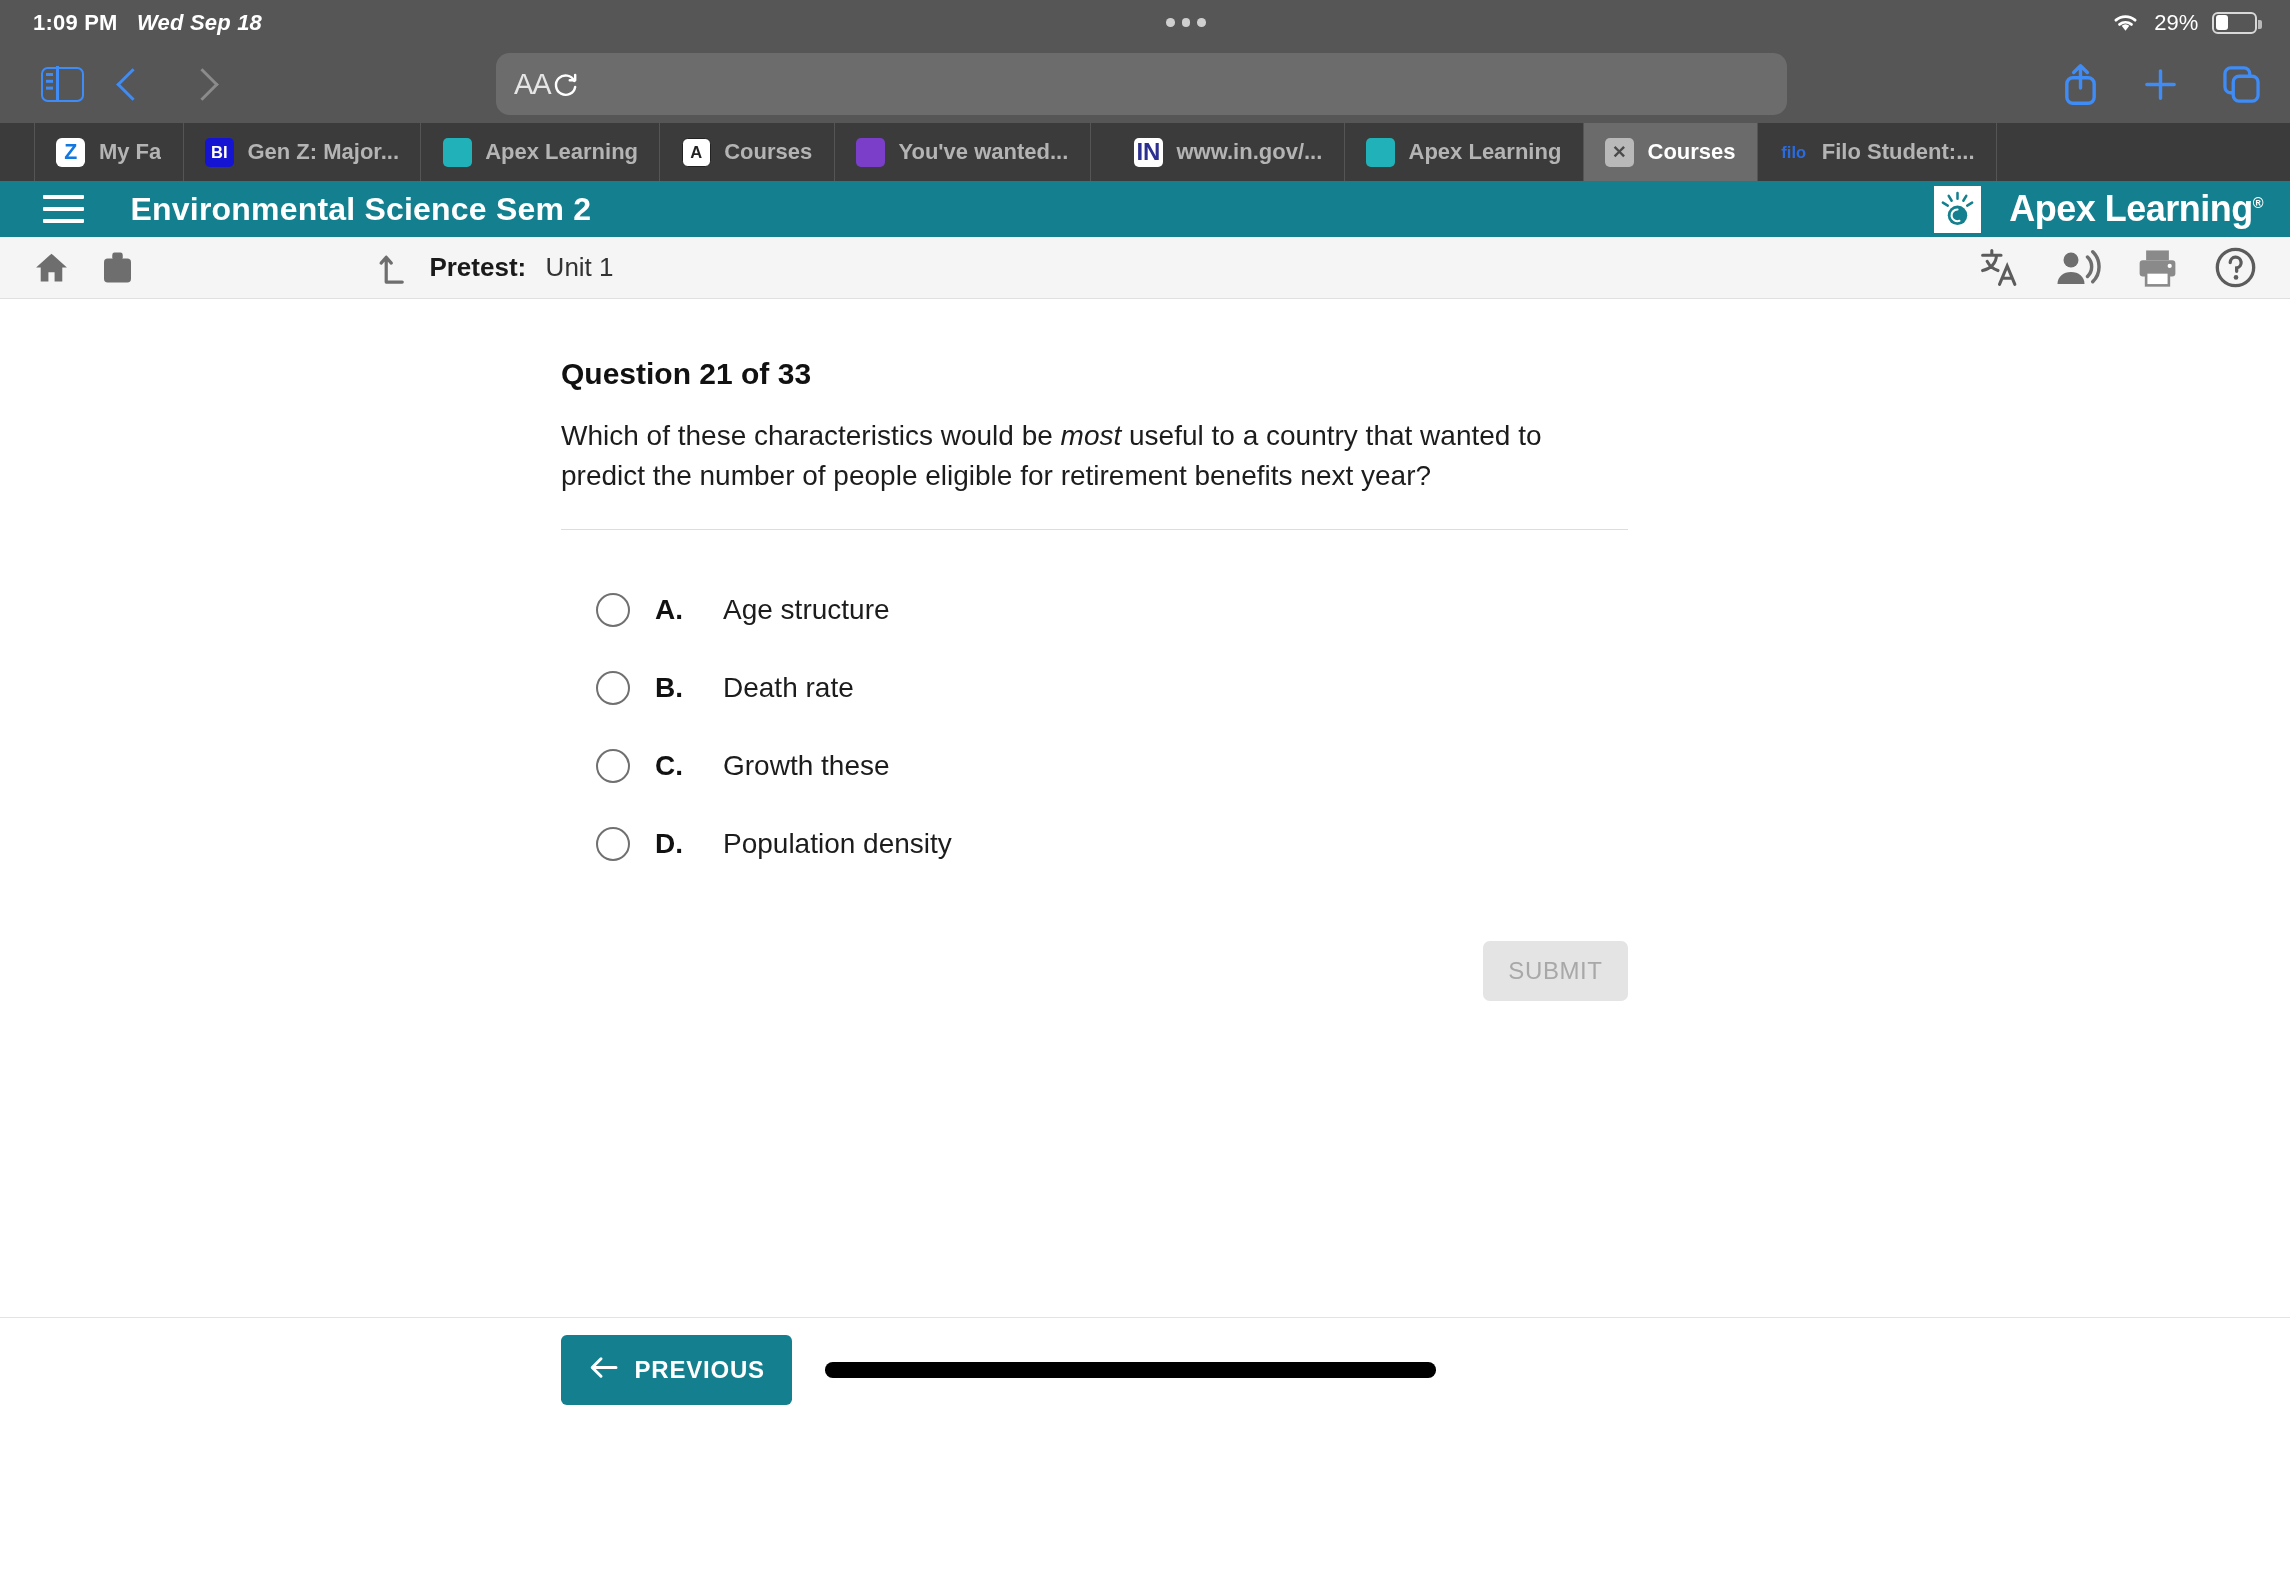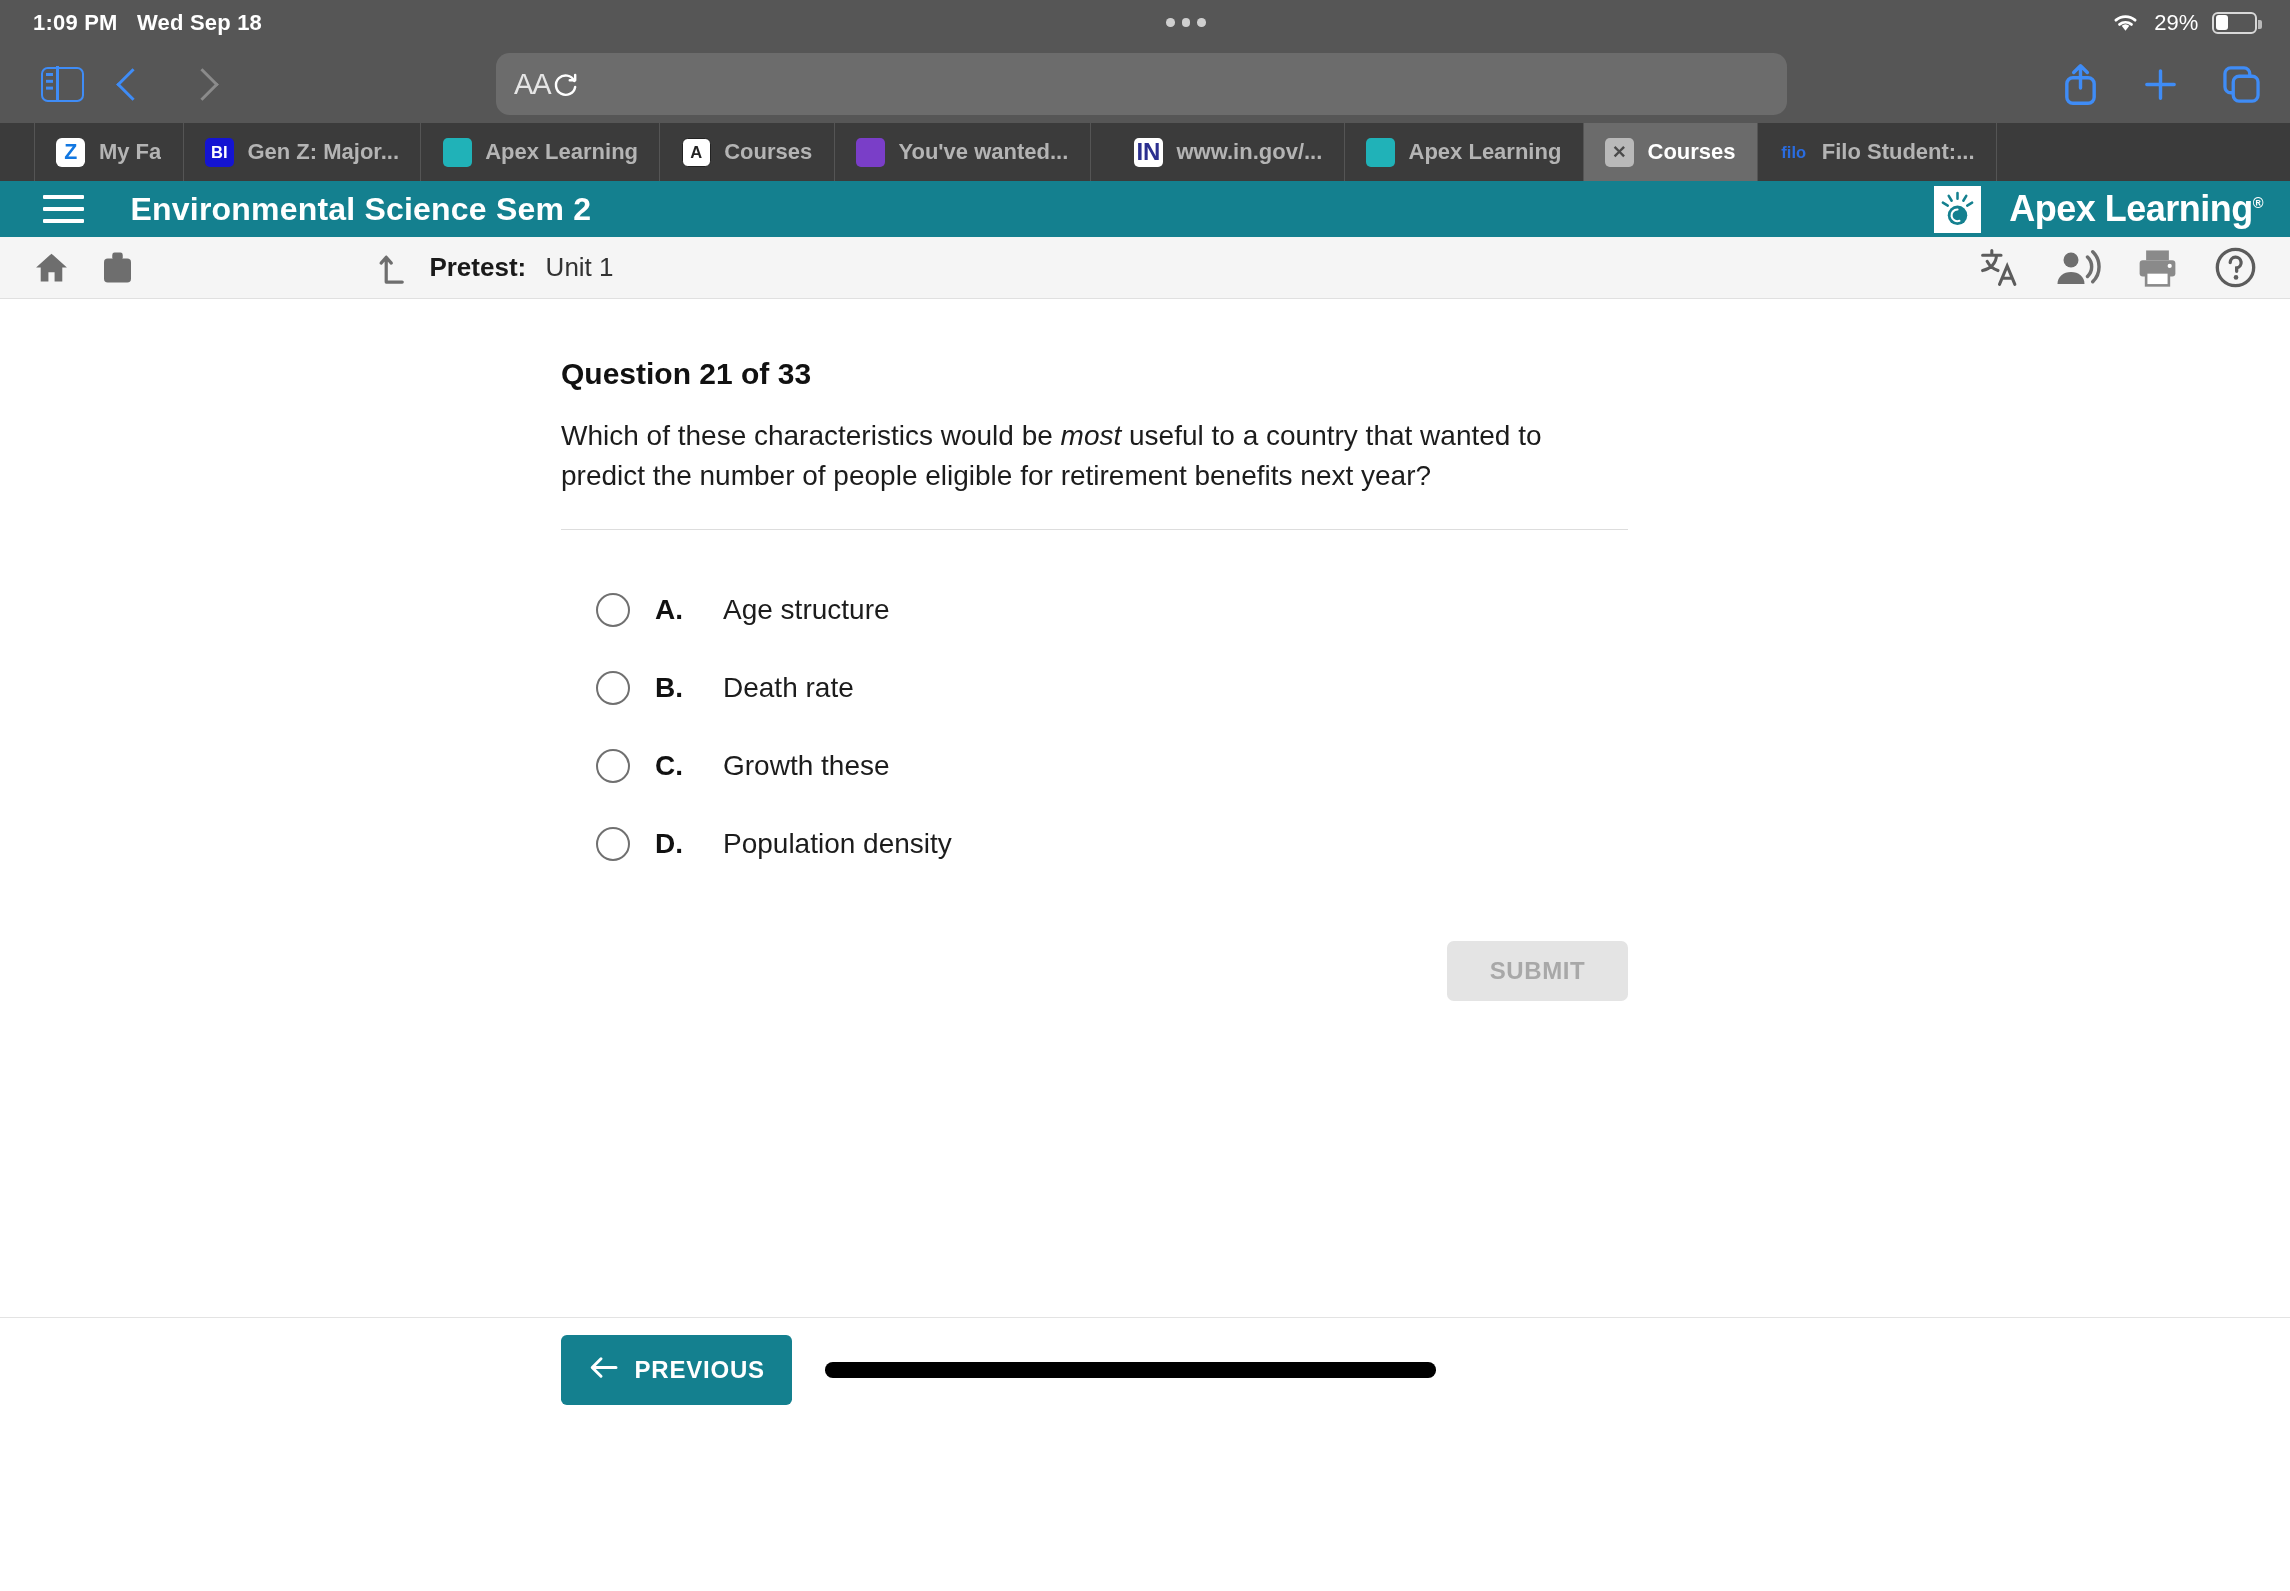--- a/index.html
+++ b/index.html
@@ -11,21 +11,21 @@
   }
 
   
   .statusbar {
     height: 45px; background: #565656;
     display: flex; align-items: center;
     padding: 0 33px; color: #ffffff;
   }
   .sb-left { display: flex; align-items: baseline; gap: 19.4px; font-size: 22px; font-weight: 600; letter-spacing: 0.2px;}
   .sb-time { font-size: 22px; font-weight: 600; }
-  .sb-date { font-size: 22px; font-weight: 600; }
+  .sb-date { font-size: 22px; font-weight: 600; font-style: italic; }
   .sb-center { flex: 1; display: flex; justify-content: center; align-items: center; }
   .dots { display: flex; gap: 6.8px; }
   .dots i { width: 8.7px; height: 8.7px; border-radius: 50%; background: #cfcfcf; display: block; }
   .sb-right { display: flex; align-items: center; gap: 13.6px; }
   .wifi svg { display: block; }
   .batt-pct { font-size: 22px; font-weight: 500; }
   .battery { position: relative; width: 45px; height: 22px; border: 2.4px solid #d8d8d8; border-radius: 5.8px; }
   .battery::after { content:""; position:absolute; right:-6.8px; top:6.8px; width:3.9px; height:8.7px; background:#b9b9b9; border-radius:0 1.9px 1.9px 0;}
   .battery i { position: absolute; left: 1.9px; top: 1.9px; bottom: 1.9px; width: 29%; background: #ffffff; border-radius: 2.9px; display:block;}
 
@@ -111,22 +111,22 @@
   .qtext { font-size: 28px; line-height: 1.42; color: #1c1c1c; margin-top: 25px; max-width: 1067px;}
   .qtext em { font-style: italic; }
   .divider { height: 1.9px; background: #dddddd; margin-top: 33px; }
   .options { margin-top: 41px; margin-left: 35px; }
   .opt { display: flex; align-items: center; gap: 25px; height: 78px; cursor: pointer;}
   .radio { width: 34px; height: 34px; border: 2.9px solid #707070; border-radius: 50%; flex: 0 0 34px; background:#fff;}
   .opt-letter { font-size: 28px; font-weight: 700; color: #111; width: 43px;}
   .opt-text { font-size: 28px; color: #1c1c1c; }
   .submit-row { display: flex; justify-content: flex-end; margin-top: 58px; padding-right: 0px;}
   .submit {
-    width: 181px; height: 60px; background: #e4e4e4; border: none; border-radius: 6.8px;
-    color: #a8a8a8; font-size: 24px; font-weight: 700; letter-spacing: 0.6px;
+    width: 145px; height: 60px; background: #e4e4e4; border: none; border-radius: 6.8px;
+    color: #a8a8a8; font-size: 24px; font-weight: 400; letter-spacing: 0.6px;
     font-family: "Liberation Sans", sans-serif; cursor: default;
   }
 
   
   .bottombar {
     position: absolute; left: 0; right: 0; bottom: 0; height: 105px;
     background: #ffffff; border-top: 1px solid #e3e3e3;
     display: flex; align-items: center;
   }
   .prev-btn {

